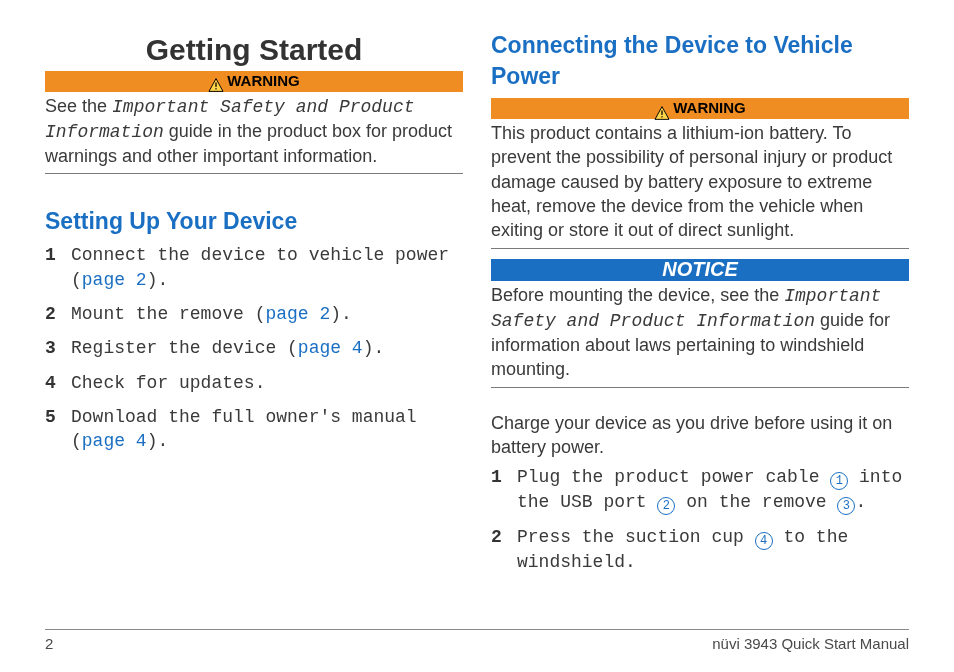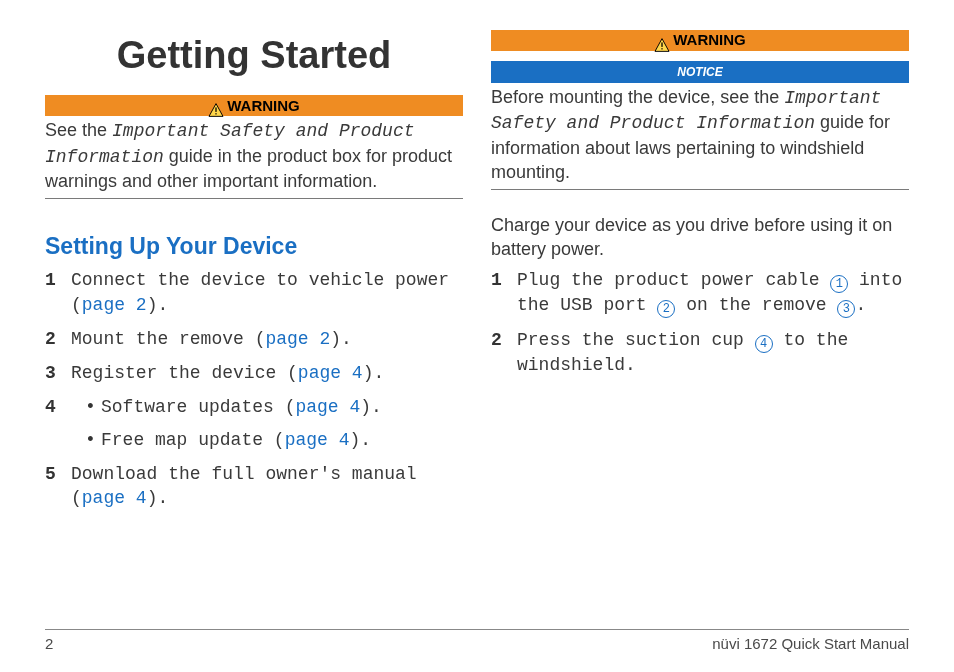--- a/index.html
+++ b/index.html
@@ -14,25 +14,24 @@
     line-height: 1.35;
     position: relative;
   }
   .columns {
     display: flex;
     gap: 28px;
     height: 585px;
   }
   .col { flex: 1; }
   h1.page-title {
-    font-size: 38px;
+    font-size: 30px;
     font-weight: bold;
     text-align: center;
     color: #333;
-    margin-bottom: 14px;
   }
   h2.section-heading {
     color: #1a6fc3;
     font-size: 23px;
     font-weight: bold;
     margin-top: 32px;
     margin-bottom: 6px;
   }
   .warning-bar {
     background: #ef8c22;
@@ -57,21 +56,21 @@
     display: flex;
     align-items: center;
     justify-content: center;
     height: 22px;
     margin-top: 10px;
   }
   .notice-label {
     font-style: italic;
     font-weight: bold;
     color: #fff;
-    font-size: 12px;
+    font-size: 20px;
   }
   .box-text {
     border-bottom: 1px solid #7a7a7a;
     padding: 2px 0 5px 0;
   }
   .body-text { margin-top: 6px; margin-bottom: 6px; }
   em { font-style: italic; font-family: Liberation Mono, monospace; }
   .link { color: #1a6fc3; }
   ol.steps {
     list-style: none;
@@ -157,42 +156,40 @@
     <div class="box-text">
       <span>See the </span><em>Important Safety and Product Information</em><span> guide in the product box for product warnings and other important information.</span>
     </div>
 
     <h2 class="section-heading">Setting Up Your Device</h2>
 
     <ol class="steps">
       <li><span>Connect the device to vehicle power (</span><span class="link">page 2</span><span>).</span></li>
       <li><span>Mount the remove (</span><span class="link">page 2</span><span>).</span></li>
       <li><span>Register the device (</span><span class="link">page 4</span><span>).</span></li>
-      <li>
-        <ul class="sub">
-          <li><span>Software updates (</span><span class="link">page 4</span><span>).</span></li>
-          <li><span>Free map update (</span><span class="link">page 4</span><span>).</span></li>
-        </ul>
+      <li><span>Check for updates.</span>
       </li>
       <li><span>Download the full owner's manual (</span><span class="link">page 4</span><span>).</span></li>
     </ol>
   </div>
 
   <div class="col">
+    <h2 class="section-heading" style="margin-top:0;">Connecting the Device to Vehicle Power</h2>
 
     <div class="warning-bar">
       <span class="warn-icon">
         <svg viewBox="0 0 24 22" width="16" height="14">
             <polygon points="12,1 23,21 1,21" fill="#ffd64a" stroke="#000" stroke-width="1.5"></polygon>
             <rect x="11" y="7" width="2" height="7" fill="#000"></rect>
             <rect x="11" y="16" width="2" height="2" fill="#000"></rect>
           </svg>
       </span>
       <span class="warn-label">WARNING</span>
     </div>
+    <div class="box-text">This product contains a lithium-ion battery. To prevent the possibility of personal injury or product damage caused by battery exposure to extreme heat, remove the device from the vehicle when exiting or store it out of direct sunlight.</div>
 
     <div class="notice-bar">
       <span class="notice-label">NOTICE</span>
     </div>
     <div class="box-text">
       <span>Before mounting the device, see the </span><em>Important Safety and Product Information</em><span> guide for information about laws pertaining to windshield mounting.</span>
     </div>
 
     <p class="body-text" style="margin-top:23px;">Charge your device as you drive before using it on battery power.</p>
 
@@ -202,14 +199,14 @@
       </li>
       <li>
         <span>Press the suction cup </span><span class="circ">4</span><span> to the windshield.</span>
       </li>
     </ol>
   </div>
 </div>
 
 <div class="footer">
   <span>2</span>
-  <span>nüvi 1672 Quick Start Manual</span>
+  <span>nüvi 3943 Quick Start Manual</span>
 </div>
 
 </body></html>

